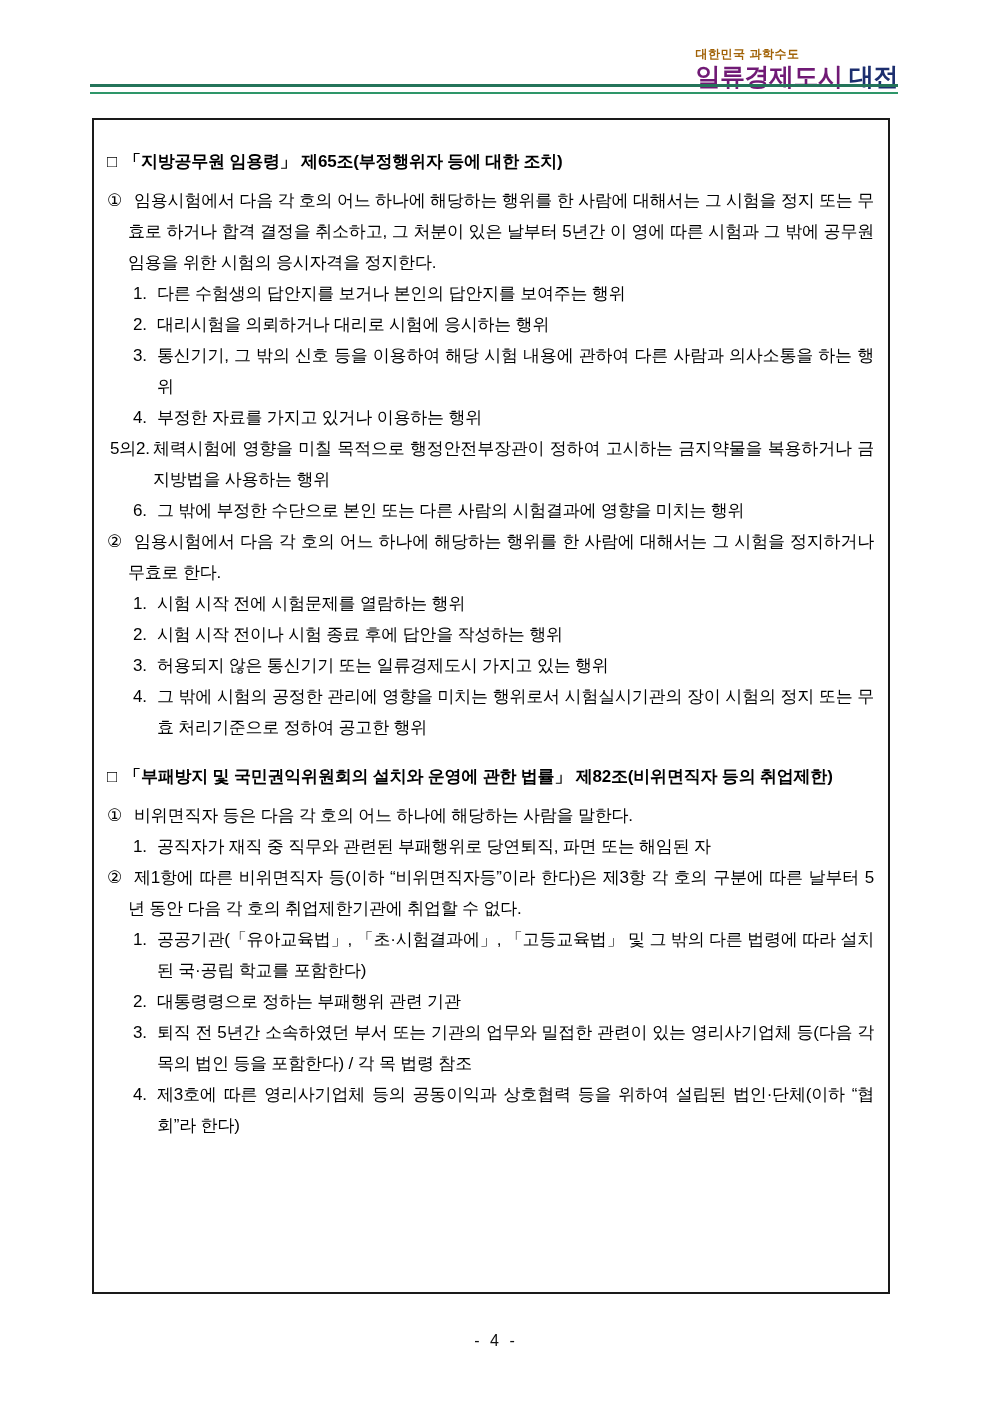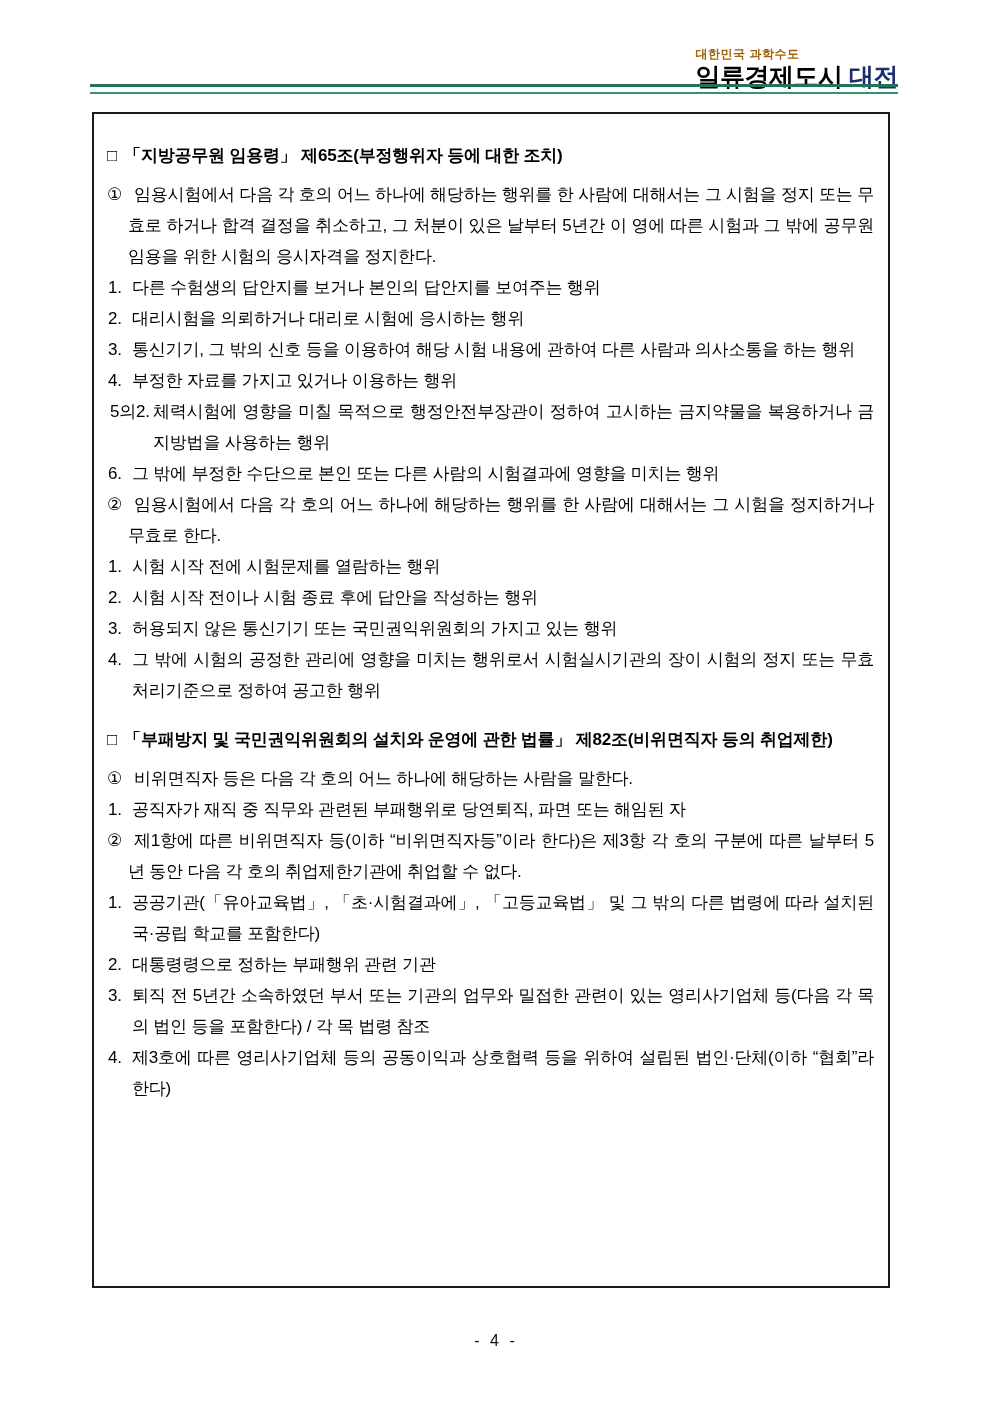--- a/index.html
+++ b/index.html
@@ -24,35 +24,35 @@
     color:#a16207;
     letter-spacing:0.5px;
     margin-bottom:2px;
   }
   .logo-title {
     display:block;
     font-size:25px; font-weight:800;
     letter-spacing:-0.5px;
     white-space:nowrap;
   }
-  .logo-title .t-green { color:#000000; }
+  .logo-title .t-green { color:#701a75; }
   .logo-title .t-navy  { color:#1C2E6E; }
 
   .rule-thick {
     position:absolute; left:90px; top:84px; width:808px;
     border-top:3px solid #24745A;
   }
   .rule-thin {
     position:absolute; left:90px; top:92px; width:808px;
     border-top:2px solid #2E9669;
   }
 
   
   .content-box {
-    position:absolute; left:92px; top:112px;
+    position:absolute; left:92px; top:118px;
     width:798px; height:1176px;
     box-sizing:border-box;
     border:2px solid #1A1A1A;
     padding:26px 14px 20px 13px;
     overflow:hidden;
   }
   .section { font-size:17px; line-height:31px; letter-spacing:-0.2px; }
   .section + .section { margin-top:18px; }
 
   .sec-heading {
@@ -60,21 +60,21 @@
     margin-bottom:8px;
     white-space:nowrap;
   }
   .sec-heading .sq { display:inline-block; margin-right:7px; }
 
   .block { text-align:justify; }
 
   .para { padding-left:21px; text-indent:-21px; }
   .para .marker { display:inline-block; width:27px; text-indent:0; }
 
-  .item { margin-left:1px; padding-left:24px; text-indent:-24px; }
+  .item { margin-left:26px; padding-left:24px; text-indent:-24px; }
   .item .marker { display:inline-block; width:24px; text-indent:0; }
 
   .item-wide { margin-left:3px; padding-left:43px; text-indent:-43px; }
   .item-wide .marker { display:inline-block; width:43px; text-indent:0; }
 
   
   .footer {
     position:absolute; top:1332px; left:0; width:100%;
     text-align:center;
     font-size:16px; letter-spacing:3px;
@@ -106,21 +106,21 @@
       <div class="block para"><span class="marker">①</span><span>임용시험에서 다음 각 호의 어느 하나에 해당하는 행위를 한 사람에 대해서는 그 시험을 정지 또는 무효로 하거나 합격 결정을 취소하고, 그 처분이 있은 날부터 5년간 이 영에 따른 시험과 그 밖에 공무원 임용을 위한 시험의 응시자격을 정지한다.</span></div>
       <div class="block item"><span class="marker">1.</span><span>다른 수험생의 답안지를 보거나 본인의 답안지를 보여주는 행위</span></div>
       <div class="block item"><span class="marker">2.</span><span>대리시험을 의뢰하거나 대리로 시험에 응시하는 행위</span></div>
       <div class="block item"><span class="marker">3.</span><span>통신기기, 그 밖의 신호 등을 이용하여 해당 시험 내용에 관하여 다른 사람과 의사소통을 하는 행위</span></div>
       <div class="block item"><span class="marker">4.</span><span>부정한 자료를 가지고 있거나 이용하는 행위</span></div>
       <div class="block item-wide"><span class="marker">5의2.</span><span>체력시험에 영향을 미칠 목적으로 행정안전부장관이 정하여 고시하는 금지약물을 복용하거나 금지방법을 사용하는 행위</span></div>
       <div class="block item"><span class="marker">6.</span><span>그 밖에 부정한 수단으로 본인 또는 다른 사람의 시험결과에 영향을 미치는 행위</span></div>
       <div class="block para"><span class="marker">②</span><span>임용시험에서 다음 각 호의 어느 하나에 해당하는 행위를 한 사람에 대해서는 그 시험을 정지하거나 무효로 한다.</span></div>
       <div class="block item"><span class="marker">1.</span><span>시험 시작 전에 시험문제를 열람하는 행위</span></div>
       <div class="block item"><span class="marker">2.</span><span>시험 시작 전이나 시험 종료 후에 답안을 작성하는 행위</span></div>
-      <div class="block item"><span class="marker">3.</span><span>허용되지 않은 통신기기 또는 국민권익위원회의 가지고 있는 행위</span></div>
+      <div class="block item"><span class="marker">3.</span><span>허용되지 않은 통신기기 또는 일류경제도시 가지고 있는 행위</span></div>
       <div class="block item"><span class="marker">4.</span><span>그 밖에 시험의 공정한 관리에 영향을 미치는 행위로서 시험실시기관의 장이 시험의 정지 또는 무효 처리기준으로 정하여 공고한 행위</span></div>
     </div>
 
     <div class="section">
       <div class="sec-heading">
         <span class="sq">□</span><span>「부패방지 및 국민권익위원회의 설치와 운영에 관한 법률」 제82조(비위면직자 등의 취업제한)</span>
       </div>
 
       <div class="block para"><span class="marker">①</span><span>비위면직자 등은 다음 각 호의 어느 하나에 해당하는 사람을 말한다.</span></div>
       <div class="block item"><span class="marker">1.</span><span>공직자가 재직 중 직무와 관련된 부패행위로 당연퇴직, 파면 또는 해임된 자</span></div>

